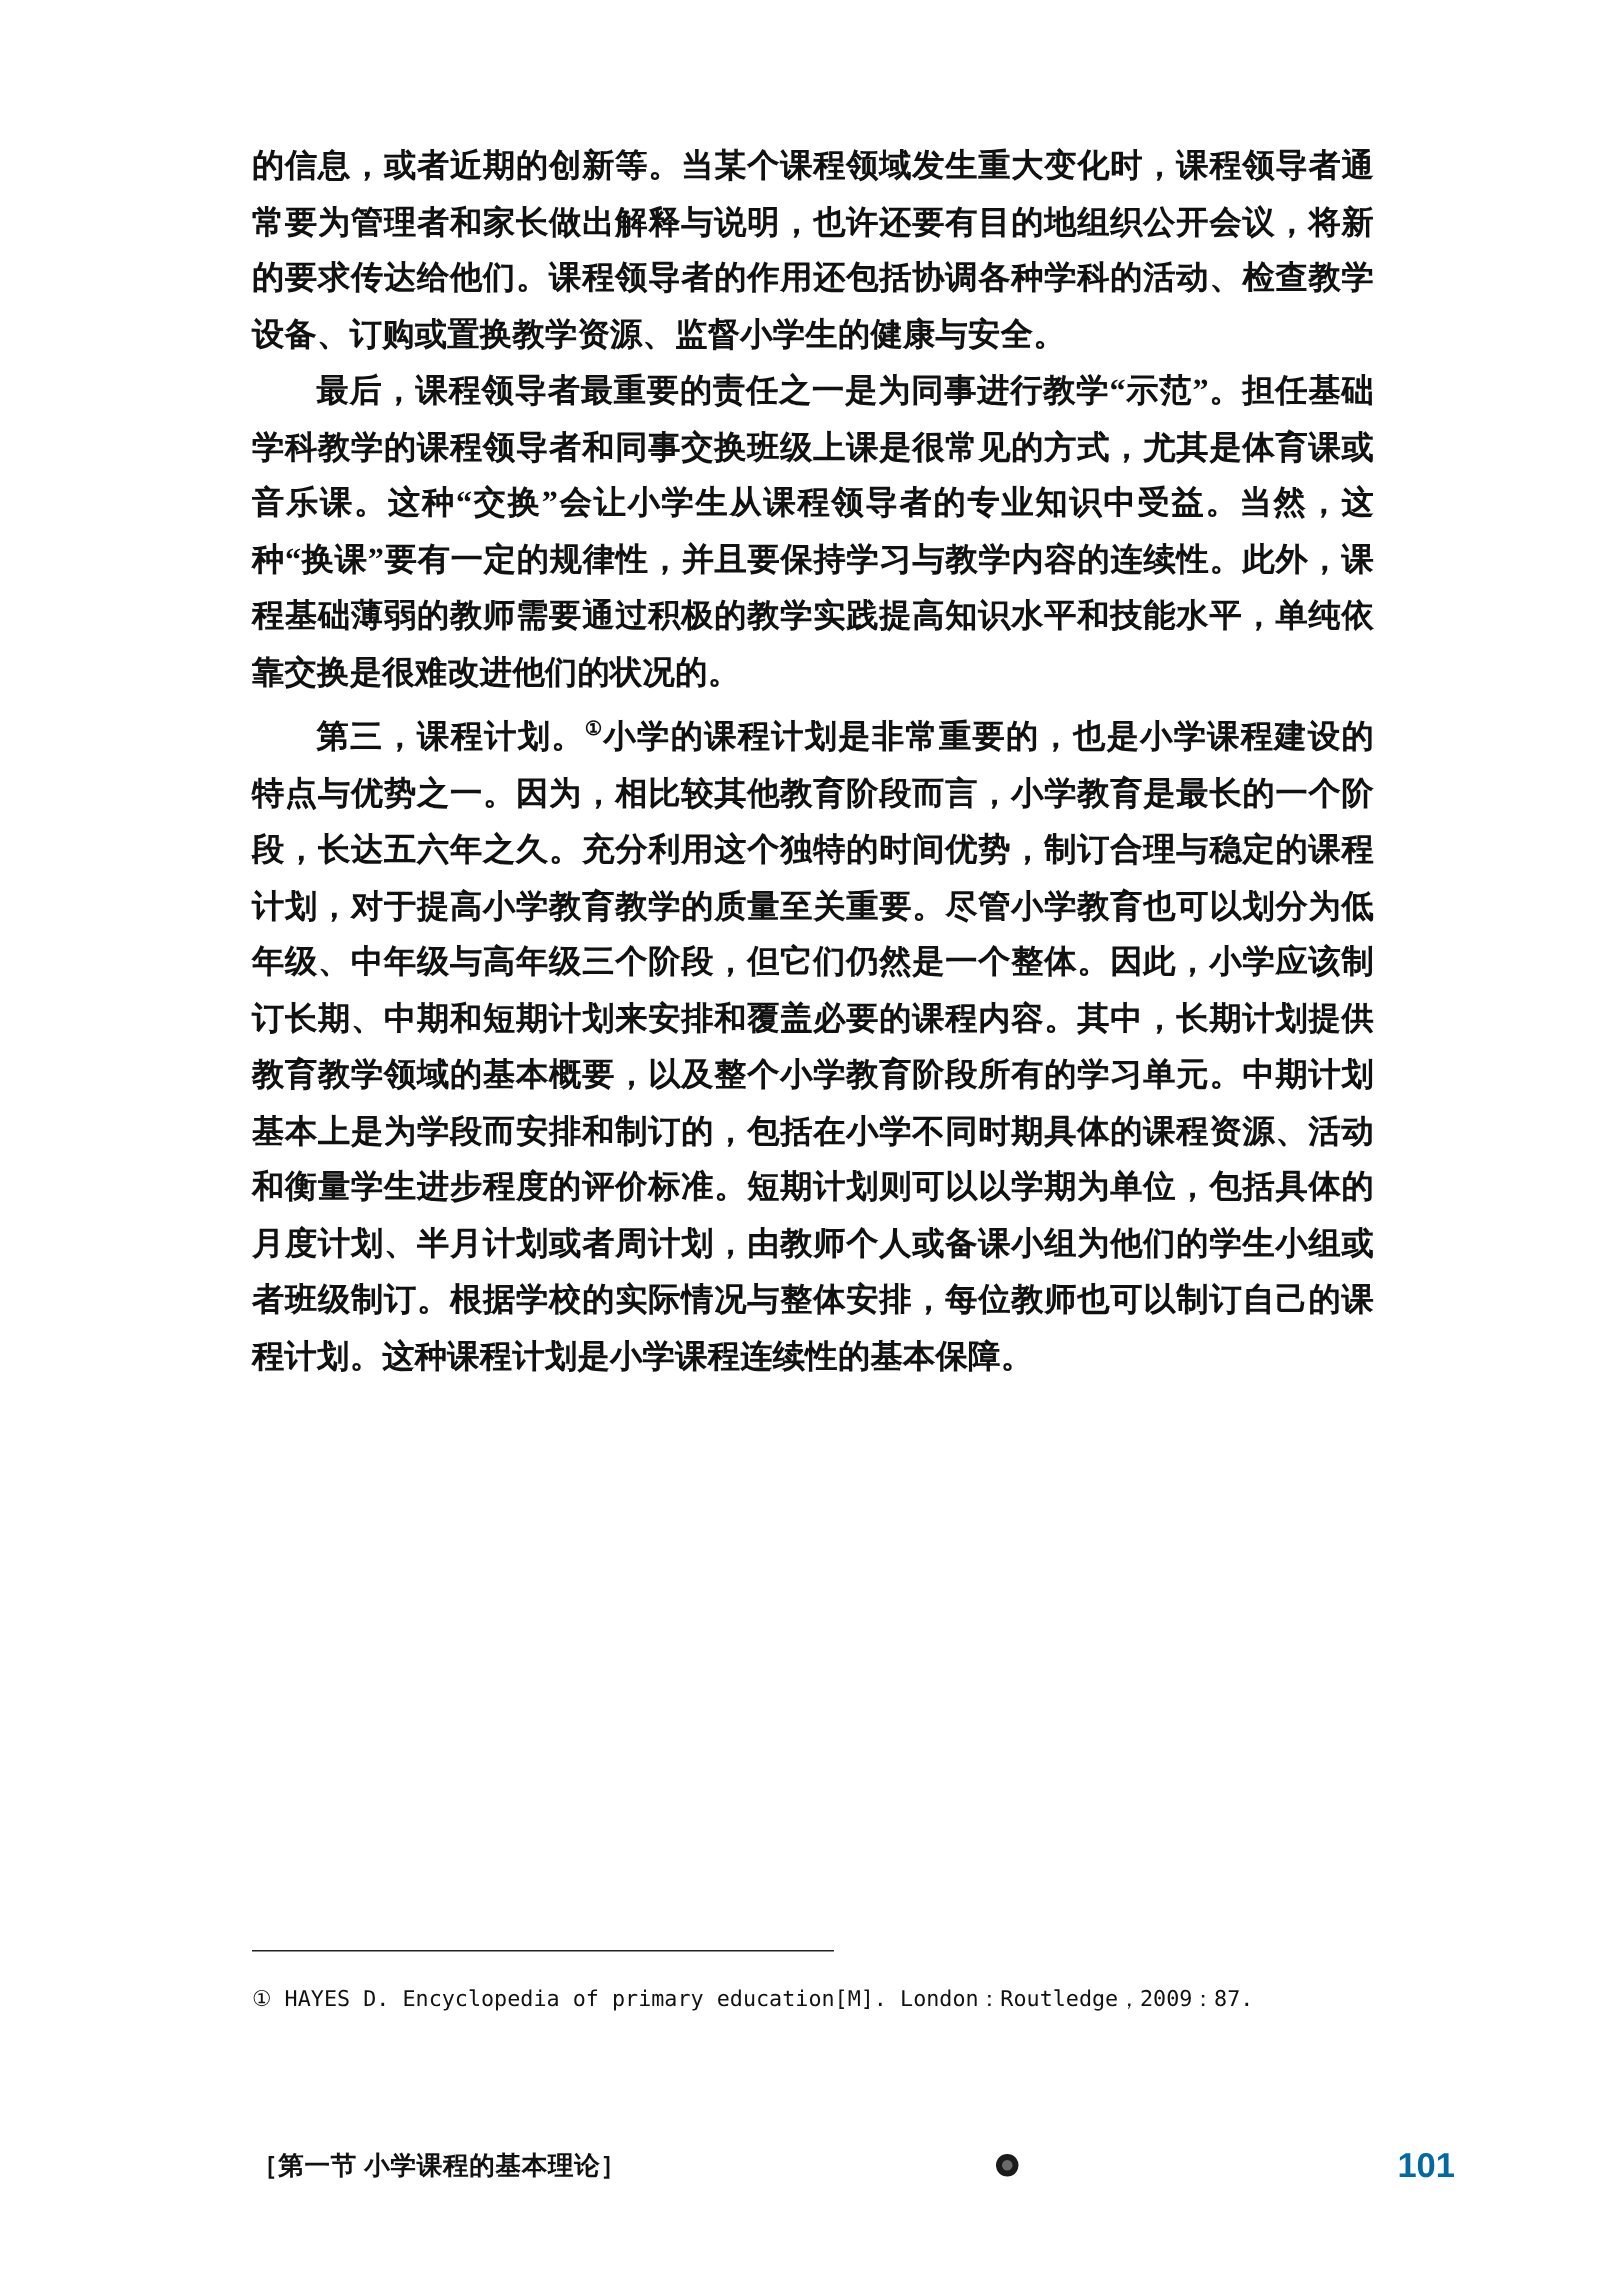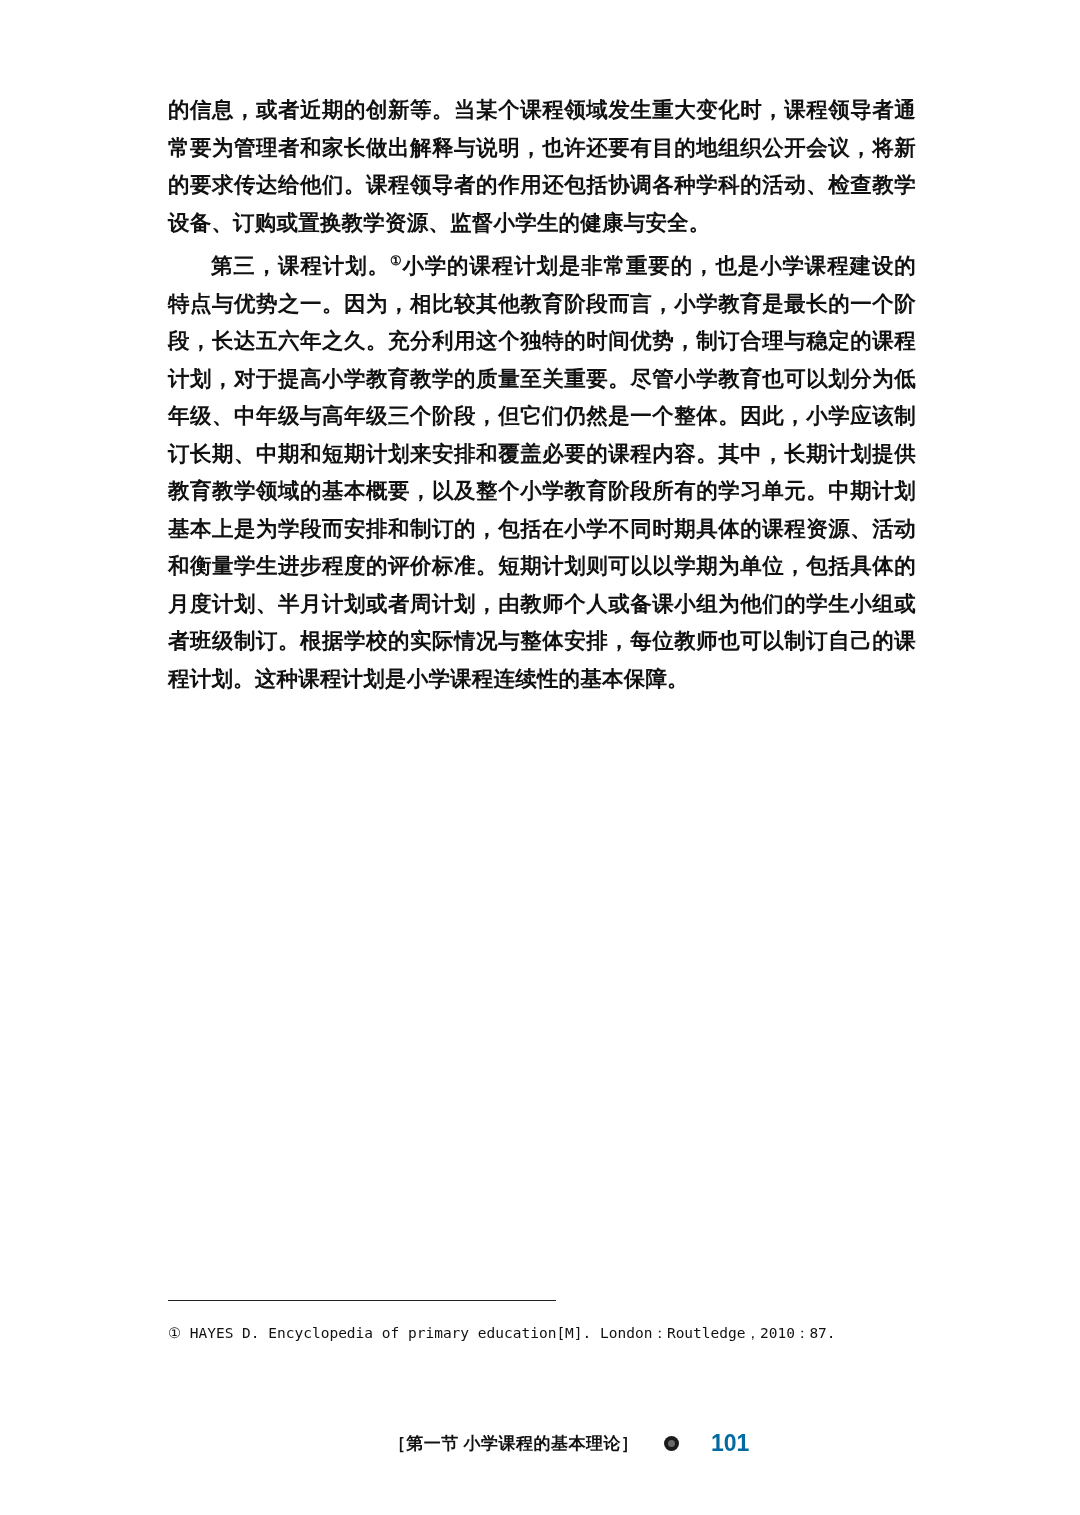--- a/index.html
+++ b/index.html
@@ -69,21 +69,21 @@
   .footer {
     position: absolute;
     left: 168px;
     right: 110px;
     top: 1430px;
     height: 34px;
   }
   .footer-inner {
     display: flex;
     align-items: center;
-    justify-content: center;
+    justify-content: space-between;
     gap: 26px;
   }
   .running-head {
     font-size: 17px;
     font-weight: 600;
     letter-spacing: 0.5px;
     font-family: "Liberation Serif", "DejaVu Serif", serif;
     color: #111;
   }
   .footer-dot {
@@ -116,29 +116,30 @@
 </style>
 </head>
 <body>
 
 <div class="page">
 
   <div class="content">
 
     <p class="para">的信息，或者近期的创新等。当某个课程领域发生重大变化时，课程领导者通常要为管理者和家长做出解释与说明，也许还要有目的地组织公开会议，将新的要求传达给他们。课程领导者的作用还包括协调各种学科的活动、检查教学设备、订购或置换教学资源、监督小学生的健康与安全。</p>
 
+    <p class="para indent">最后，课程领导者最重要的责任之一是为同事进行教学“示范”。担任基础学科教学的课程领导者和同事交换班级上课是很常见的方式，尤其是体育课或音乐课。这种“交换”会让小学生从课程领导者的专业知识中受益。当然，这种“换课”要有一定的规律性，并且要保持学习与教学内容的连续性。此外，课程基础薄弱的教师需要通过积极的教学实践提高知识水平和技能水平，单纯依靠交换是很难改进他们的状况的。</p>
 
 
     <p class="para indent"><span>第三，课程计划。</span><span class="sup">①</span><span>小学的课程计划是非常重要的，也是小学课程建设的特点与优势之一。因为，相比较其他教育阶段而言，小学教育是最长的一个阶段，长达五六年之久。充分利用这个独特的时间优势，制订合理与稳定的课程计划，对于提高小学教育教学的质量至关重要。尽管小学教育也可以划分为低年级、中年级与高年级三个阶段，但它们仍然是一个整体。因此，小学应该制订长期、中期和短期计划来安排和覆盖必要的课程内容。其中，长期计划提供教育教学领域的基本概要，以及整个小学教育阶段所有的学习单元。中期计划基本上是为学段而安排和制订的，包括在小学不同时期具体的课程资源、活动和衡量学生进步程度的评价标准。短期计划则可以以学期为单位，包括具体的月度计划、半月计划或者周计划，由教师个人或备课小组为他们的学生小组或者班级制订。根据学校的实际情况与整体安排，每位教师也可以制订自己的课程计划。这种课程计划是小学课程连续性的基本保障。</span></p>
 
   </div>
 
   <div class="footnote-area">
     <div class="footnote-rule"></div>
-    <div class="footnote-text">①  HAYES D. Encyclopedia of primary education[M]. London：Routledge，2010：87.</div>
+    <div class="footnote-text">①  HAYES D. Encyclopedia of primary education[M]. London：Routledge，2009：87.</div>
   </div>
 
   <div class="footer">
     <div class="footer-inner">
       <span class="running-head">［第一节  小学课程的基本理论］</span>
       <span class="footer-dot"></span>
       <span class="page-number">101</span>
     </div>
   </div>
 

